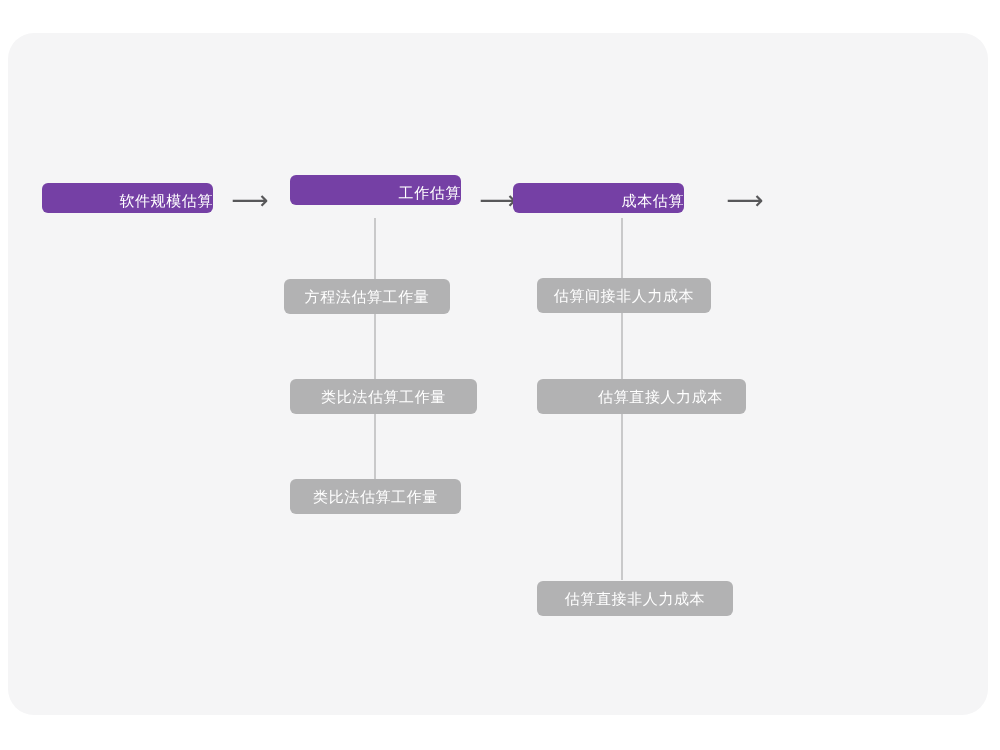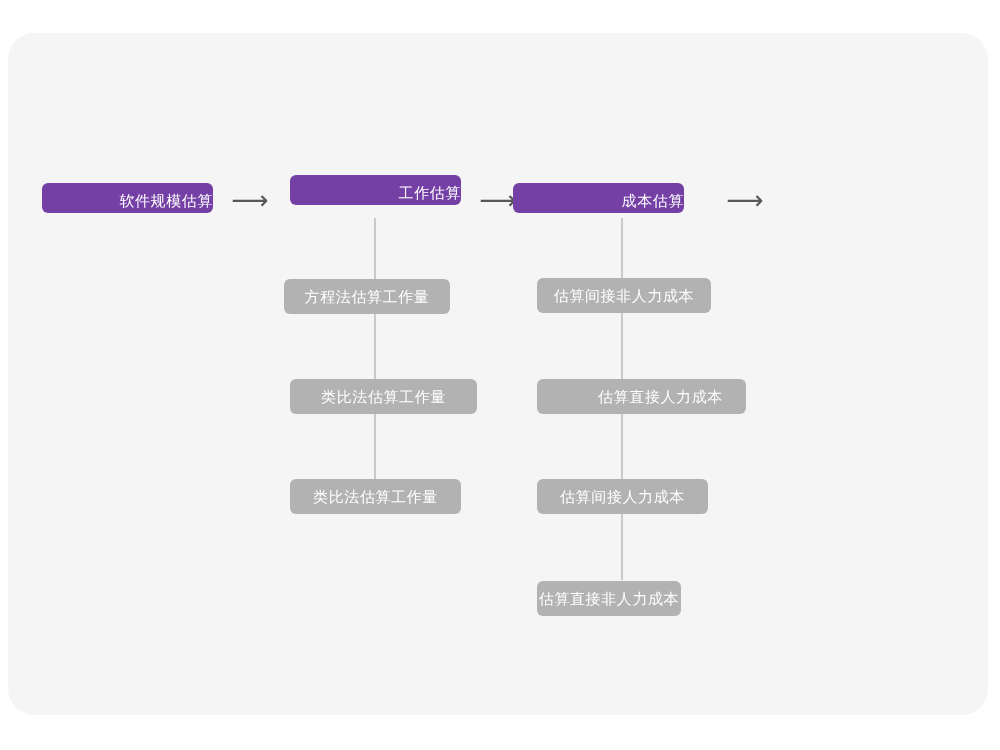--- a/index.html
+++ b/index.html
@@ -107,17 +107,16 @@
   <div class="sub-box" style="left:284px; top:279px; width:166px;">方程法估算工作量</div>
 
   <div class="sub-box" style="left:290px; top:379px; width:187px;">类比法估算工作量</div>
 
   <div class="sub-box" style="left:290px; top:479px; width:171px;">类比法估算工作量</div>
 
   <div class="sub-box" style="left:537px; top:278px; width:174px;text-align:center;">估算间接非人力成本</div>
 
   <div class="sub-box" style="left:537px; top:379px; width:171px;padding-left:38px;">估算直接人力成本</div>
 
-  <div class="sub-box" style="left:537px; top:479px; width:171px;">估算间接人力成本</div>
 
-  <div class="sub-box" style="left:537px; top:581px; width:144px;">估算直接非人力成本</div>
+  <div class="sub-box" style="left:537px; top:581px; width:196px;">估算直接非人力成本</div>
 
 </div>
 
 </body></html>

